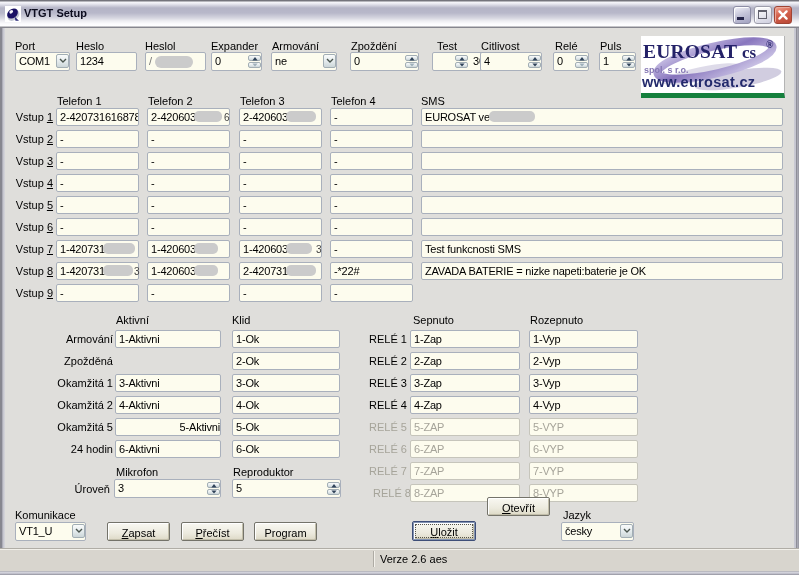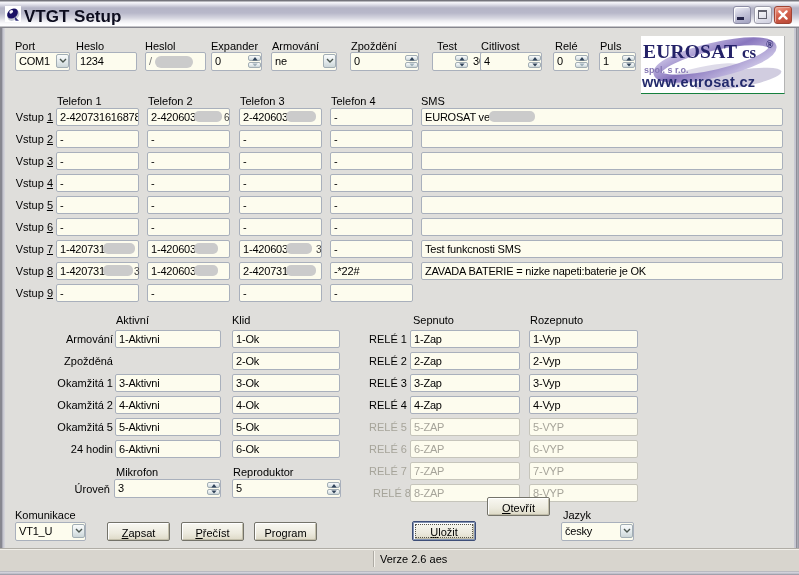--- a/index.html
+++ b/index.html
@@ -1,18 +1,18 @@
 <!DOCTYPE html>
 <html><head><meta charset="utf-8"><style>
 html,body{margin:0;padding:0;}
 body{width:799px;height:575px;overflow:hidden;font-family:"Liberation Sans",sans-serif;font-size:11px;color:#000;}
 #w{position:absolute;left:0;top:0;width:799px;height:575px;background:#dfdedb;overflow:hidden;}
 .ab{position:absolute;}
 #tb{left:0;top:0;width:799px;height:28px;background:linear-gradient(#74747c 0,#74747c 1px,#f8f8fc 2px,#e6e6ee 4px,#b4b4c6 8px,#b8b8ca 13px,#d6d6e0 18px,#eeeef2 21px,#fcfcfe 24px,#ffffff 26px,#8a8a92 27px,#82828a 28px);}
-#ttl{left:24px;top:7px;font-size:17px;font-weight:bold;color:#0c0c1e;}
+#ttl{left:24px;top:7px;font-size:11px;font-weight:bold;color:#0c0c1e;}
 .cb{top:6px;width:16px;height:16px;border-radius:3px;}
 #bmin{left:733px;border:1px solid #8d8da5;background:linear-gradient(160deg,#f4f4fa 0%,#c6c6da 45%,#a2a2c0 100%);box-shadow:inset 1px 1px 0 #fdfdfe;}
 #bmin i{position:absolute;left:3px;top:10px;width:7px;height:3px;background:#26264a;}
 #bmax{left:754px;border:1px solid #9d9dab;background:linear-gradient(160deg,#ffffff 0%,#ececf2 45%,#cecede 100%);box-shadow:inset 1px 1px 0 #fff;}
 #bmax i{position:absolute;left:3px;top:3px;width:7px;height:6px;border:1px solid #62626e;border-top-width:2px;}
 #bcls{left:774px;border:1px solid #a04434;background:linear-gradient(160deg,#f2a694 0%,#d4604c 45%,#b84836 100%);box-shadow:inset 1px 1px 0 #eaaa9c;}
 #brL{left:0;top:28px;width:5px;height:542px;background:linear-gradient(90deg,#9a9aa0 0,#74747e 1px,#9a9aa4 2px,#c2c2cc 3px,#d8d8dc 5px);}
 #brR{left:794px;top:28px;width:5px;height:542px;background:linear-gradient(90deg,#cacad4 0,#c6c6d0 1.5px,#8e8e98 2.5px,#b8b8c2 4px,#82828c 5px);}
 #brB{left:0;top:570px;width:799px;height:5px;background:linear-gradient(#9a9aa0 0,#9a9aa0 1px,#dadae2 2px,#b8b8c4 4px,#8a8a94 5px);}
 .tf{background:#fdfcee;border:1px solid #a9b0bc;border-radius:2px;height:14px;padding:2px 0 0 3px;white-space:nowrap;overflow:hidden;letter-spacing:-0.2px;}
@@ -120,21 +120,21 @@
     </svg>
 <div class="ab tf" style="left:599px;top:52px;width:32px;height:15px;">1</div>
 <div class="ab spb" style="left:622px;top:55px;width:11px;height:4px;"></div>
 <svg class="ab" style="left:626px;top:57px;" width="6" height="4">
       <path d="M3 0 L5.6 3.4 L0.4 3.4 Z" fill="#2f4258"></path>
     </svg>
 <div class="ab spb" style="left:622px;top:62px;width:11px;height:4px;"></div>
 <svg class="ab" style="left:626px;top:63px;" width="6" height="4">
       <path d="M0.4 0.4 L5.6 0.4 L3 3.6 Z" fill="#2f4258"></path>
     </svg>
-<div class="ab" style="left:641px;top:36px;width:143px;height:57px;background:#fff;border-right:1px solid #b4b4b4;border-bottom:1px solid #15803d;overflow:hidden;">
+<div class="ab" style="left:641px;top:36px;width:143px;height:57px;background:#fff;border-right:1px solid #b4b4b4;border-bottom:5px solid #15803d;overflow:hidden;">
 <svg width="143" height="57" viewBox="0 0 143 57">
  <defs>
   <linearGradient id="lg1" x1="0" y1="0" x2="1" y2="1">
    <stop offset="0" stop-color="#cac2e6"></stop>
             <stop offset="0.45" stop-color="#7e6ab8"></stop>
             <stop offset="1" stop-color="#cfc8e8"></stop>
   </linearGradient>
  </defs>
  <ellipse cx="60" cy="38" rx="40" ry="7" fill="#d6d2e4" opacity="0.8" transform="rotate(-12 60 38)"></ellipse>
  <ellipse cx="97" cy="43" rx="44" ry="8.5" fill="#c9c4da" opacity="0.85" transform="rotate(-10 97 43)"></ellipse>
@@ -222,21 +222,21 @@
 <div class="ab tf" style="left:232px;top:330px;width:103px;height:14px;">1-Ok</div>
 <div class="ab rlbl" style="left:10px;top:355px;width:103px;">Zpožděná</div>
 <div class="ab tf" style="left:232px;top:352px;width:103px;height:14px;">2-Ok</div>
 <div class="ab rlbl" style="left:10px;top:377px;width:103px;">Okamžitá 1</div>
 <div class="ab tf" style="left:115px;top:374px;width:101px;height:14px;">3-Aktivni</div>
 <div class="ab tf" style="left:232px;top:374px;width:103px;height:14px;">3-Ok</div>
 <div class="ab rlbl" style="left:10px;top:399px;width:103px;">Okamžitá 2</div>
 <div class="ab tf" style="left:115px;top:396px;width:101px;height:14px;">4-Aktivni</div>
 <div class="ab tf" style="left:232px;top:396px;width:103px;height:14px;">4-Ok</div>
 <div class="ab rlbl" style="left:10px;top:421px;width:103px;">Okamžitá 5</div>
-<div class="ab tf" style="left:115px;top:418px;width:101px;height:14px;">5-Aktivni</div>
+<div class="ab tf" style="left:115px;top:418px;width:101px;height:14px;text-align:right;">5-Aktivni</div>
 <div class="ab tf" style="left:232px;top:418px;width:103px;height:14px;">5-Ok</div>
 <div class="ab rlbl" style="left:10px;top:443px;width:103px;">24 hodin</div>
 <div class="ab tf" style="left:115px;top:440px;width:101px;height:14px;">6-Aktivni</div>
 <div class="ab tf" style="left:232px;top:440px;width:103px;height:14px;">6-Ok</div>
 <div class="ab lbl" style="left:413px;top:314px;">Sepnuto</div>
 <div class="ab lbl" style="left:530px;top:314px;">Rozepnuto</div>
 <div class="ab rlbl" style="left:340px;top:333px;width:67px;">RELÉ 1</div>
 <div class="ab tf" style="left:410px;top:330px;width:105px;height:14px;">1-Zap</div>
 <div class="ab tf" style="left:529px;top:330px;width:104px;height:14px;">1-Vyp</div>
 <div class="ab rlbl" style="left:340px;top:355px;width:67px;">RELÉ 2</div>

